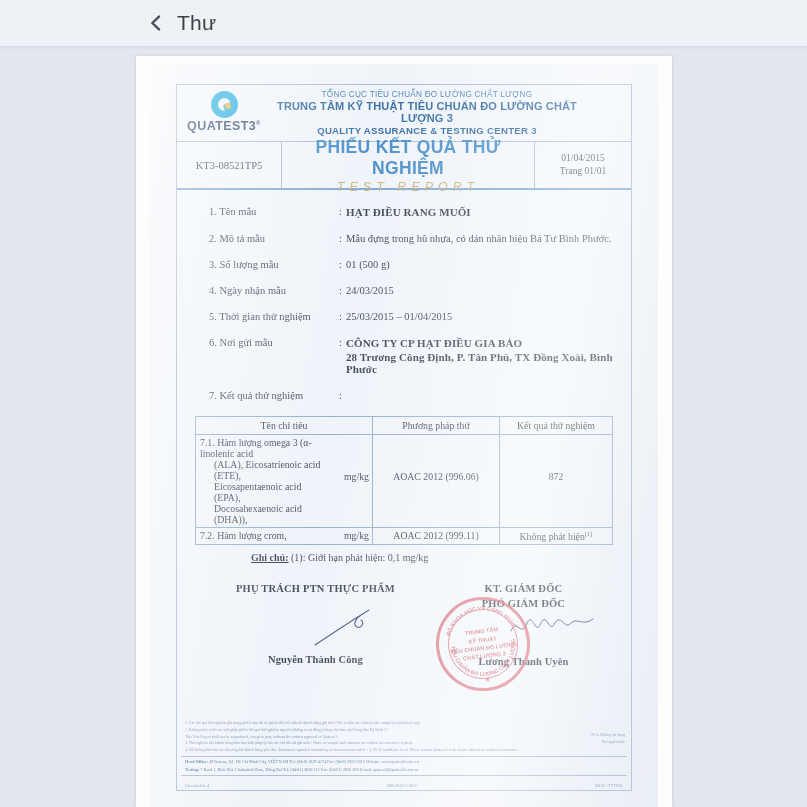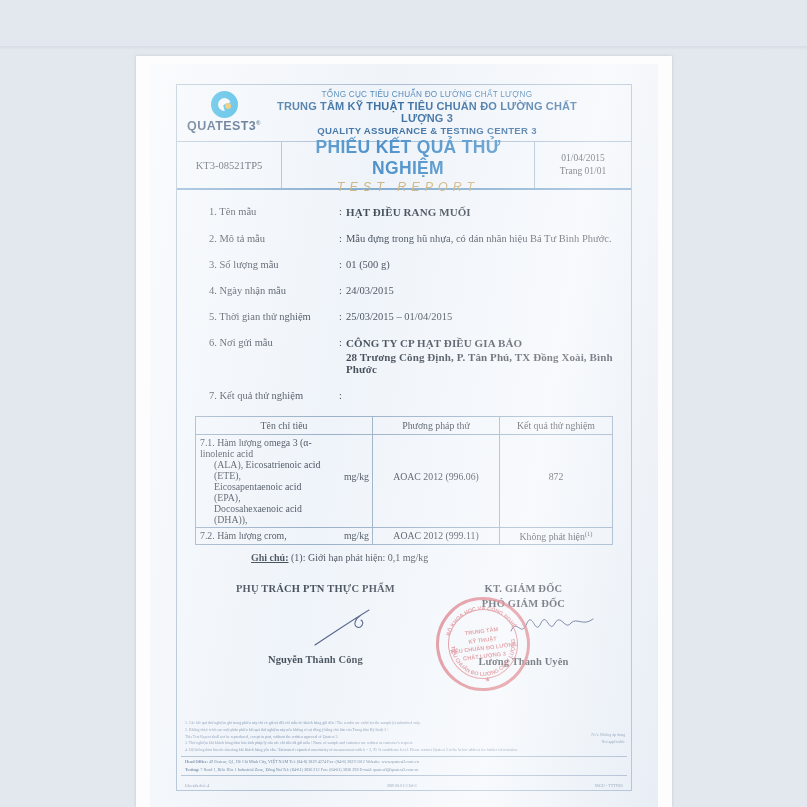--- a/index.html
+++ b/index.html
@@ -206,20 +206,30 @@
     position:absolute;left:8px;right:8px;bottom:2px;
     display:flex;justify-content:space-between;
     font-size:4.2px;color:#3d5a80;opacity:.75;
   }
 </style>
 </head>
 <body>
 
 <div class="app">
 
+  <div class="navbar">
+    <div class="nav-inner">
+      <span class="back-icon">
+        <svg viewBox="0 0 16 16" width="16" height="16" aria-hidden="true">
+          <path d="M11 1.6 L4.3 8 L11 14.4" fill="none" stroke="currentColor" stroke-width="2.4" stroke-linecap="round" stroke-linejoin="round"></path>
+        </svg>
+      </span>
+      <span class="nav-title">Thư</span>
+    </div>
+  </div>
   <div class="nav-shadow"></div>
 
   <div class="scan">
     <div class="paper">
       <div class="docbox">
 
         <div class="letterhead">
           <div class="logo">
             <div class="logo-mark"></div>
             <div class="logo-text">

